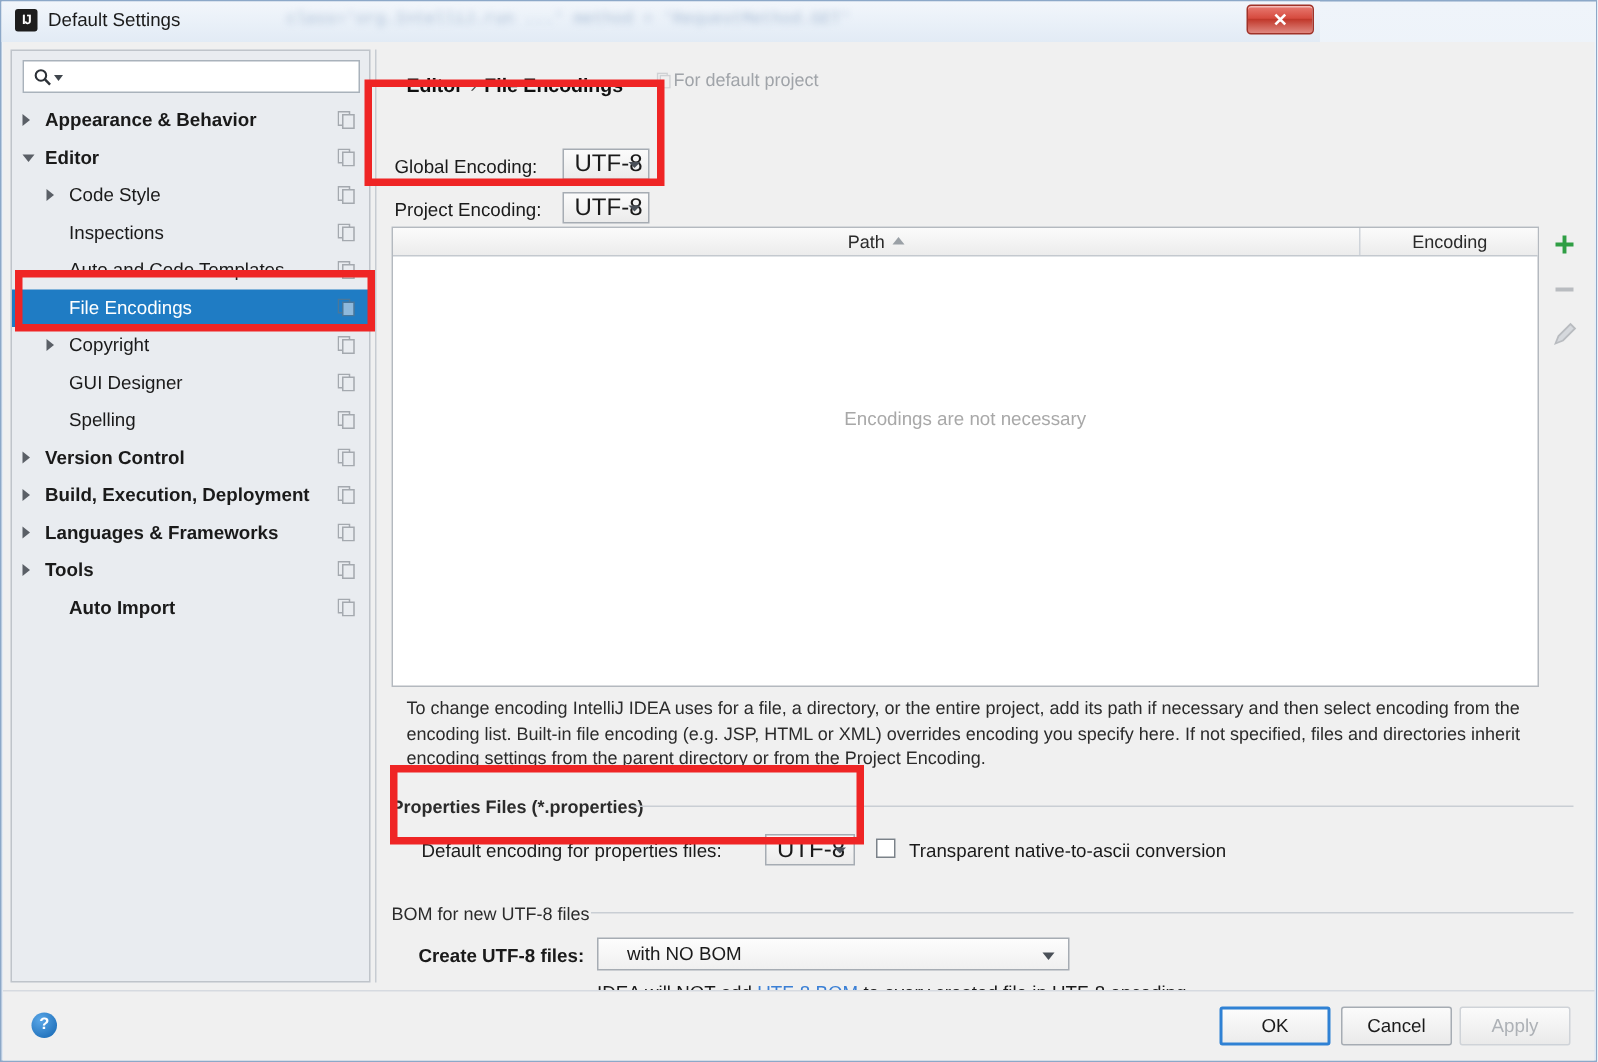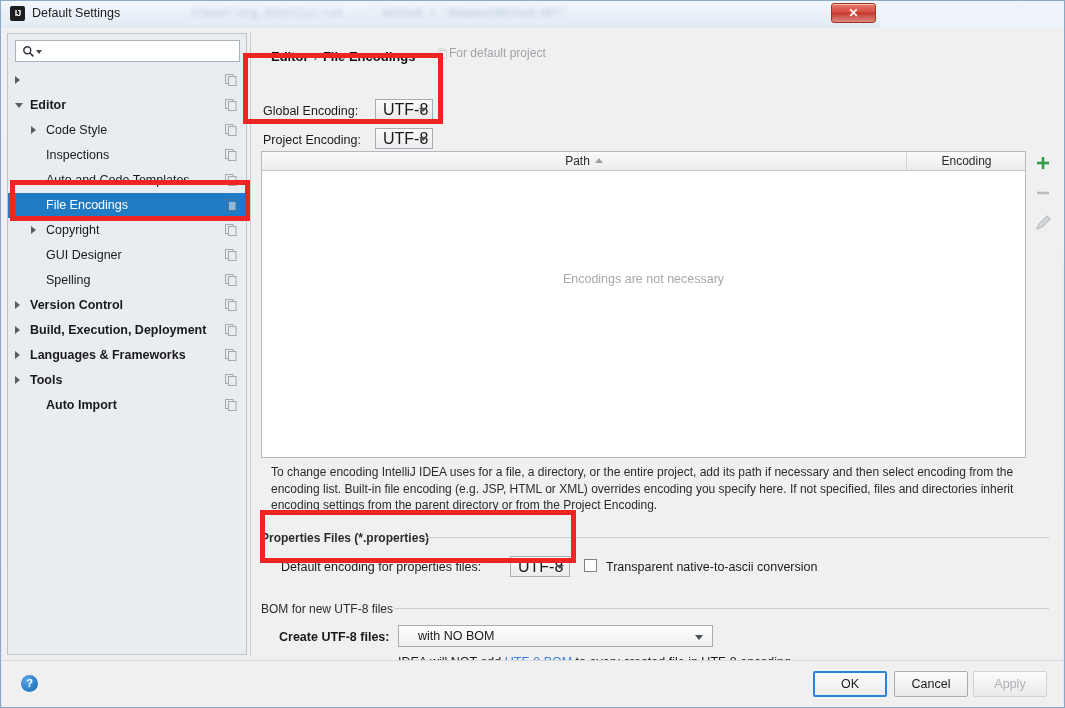--- a/index.html
+++ b/index.html
@@ -299,20 +299,21 @@
           <svg class="search-mag" viewBox="0 0 16 16">
             <circle cx="6.5" cy="6.5" r="4.3" fill="none" stroke="#2c3137" stroke-width="1.7"></circle>
             <line x1="9.8" y1="9.8" x2="14" y2="14" stroke="#2c3137" stroke-width="2"></line>
           </svg>
           <div class="search-arrow"></div>
           <input class="search-input" type="text" placeholder="" style="">
         </div>
         <div class="tree" id="tree">
             <div class="tree-row">
               <div class="tree-arrow" style="left: 7px;"></div>
+              <div class="tree-label bold" style="left: 22px;">Appearance &amp; Behavior</div>
               <svg viewBox="0 0 12 12" class="copy-ico">
                 <rect x="0.5" y="0.5" width="7.5" height="9" fill="none" stroke="#6d737a"></rect>
                 <rect x="3.5" y="2.5" width="7.5" height="9" fill="#e9ecf0" stroke="#6d737a"></rect>
               </svg>
             </div>
             <div class="tree-row">
               <div class="tree-arrow open" style="left: 7px;"></div>
               <div class="tree-label bold" style="left: 22px;">Editor</div>
               <svg viewBox="0 0 12 12" class="copy-ico">
                 <rect x="0.5" y="0.5" width="7.5" height="9" fill="none" stroke="#6d737a"></rect>

